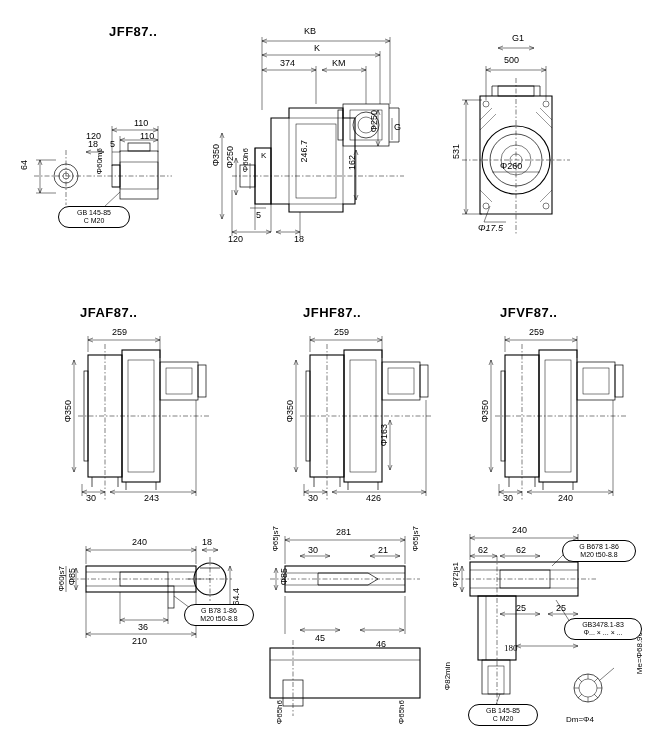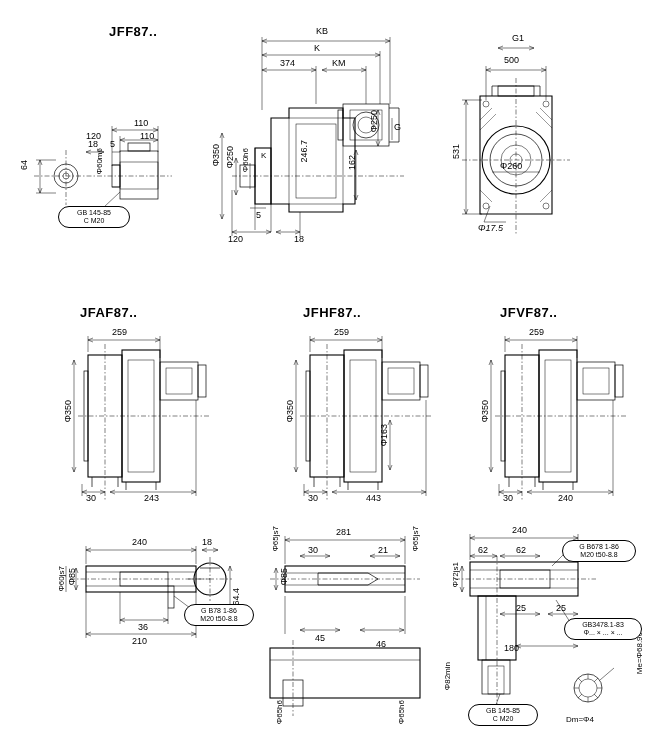--- a/index.html
+++ b/index.html
@@ -375,21 +375,21 @@
   <div class="lbl" style="left:140px;top:132px;">110</div>
   <div class="lbl" style="left:88px;top:140px;">18</div>
   <div class="lbl" style="left:110px;top:140px;">5</div>
   <div class="lbl vert" style="left:20px;top:160px;">64</div>
   <div class="lbl sm vert" style="left:96px;top:148px;">Φ60m6</div>
   <div class="callout" style="left:58px;top:206px;width:64px;">
     <span style="white-space:pre-line;">GB 145-85
 C M20</span>
   </div>
 
-  <div class="lbl" style="left:316px;top:27px;">KB</div>
+  <div class="lbl" style="left:304px;top:27px;">KB</div>
   <div class="lbl" style="left:314px;top:44px;">K</div>
   <div class="lbl" style="left:280px;top:59px;">374</div>
   <div class="lbl" style="left:332px;top:59px;">KM</div>
   <div class="lbl vert" style="left:212px;top:144px;">Φ350</div>
   <div class="lbl vert" style="left:226px;top:146px;">Φ250</div>
   <div class="lbl sm vert" style="left:242px;top:148px;">Φ60h6</div>
   <div class="lbl vert" style="left:300px;top:140px;">246.7</div>
   <div class="lbl vert" style="left:370px;top:110px;">Φ250</div>
   <div class="lbl" style="left:394px;top:123px;">G</div>
   <div class="lbl vert" style="left:348px;top:155px;">162</div>
@@ -406,21 +406,21 @@
 
   <div class="lbl" style="left:112px;top:328px;">259</div>
   <div class="lbl vert" style="left:64px;top:400px;">Φ350</div>
   <div class="lbl" style="left:86px;top:494px;">30</div>
   <div class="lbl" style="left:144px;top:494px;">243</div>
 
   <div class="lbl" style="left:334px;top:328px;">259</div>
   <div class="lbl vert" style="left:286px;top:400px;">Φ350</div>
   <div class="lbl vert" style="left:380px;top:424px;">Φ163</div>
   <div class="lbl" style="left:308px;top:494px;">30</div>
-  <div class="lbl" style="left:366px;top:494px;">443</div>
+  <div class="lbl" style="left:366px;top:494px;">426</div>
 
   <div class="lbl" style="left:529px;top:328px;">259</div>
   <div class="lbl vert" style="left:481px;top:400px;">Φ350</div>
   <div class="lbl" style="left:503px;top:494px;">30</div>
   <div class="lbl" style="left:558px;top:494px;">240</div>
 
   <div class="lbl" style="left:132px;top:538px;">240</div>
   <div class="lbl" style="left:202px;top:538px;">18</div>
   <div class="lbl vert" style="left:68px;top:568px;">Φ85</div>
   <div class="lbl sm vert" style="left:58px;top:566px;">Φ60js7</div>
@@ -443,21 +443,21 @@
   <div class="lbl sm vert" style="left:276px;top:700px;">Φ65h6</div>
   <div class="lbl sm vert" style="left:398px;top:700px;">Φ65h6</div>
 
   <div class="lbl" style="left:512px;top:526px;">240</div>
   <div class="lbl" style="left:478px;top:546px;">62</div>
   <div class="lbl" style="left:516px;top:546px;">62</div>
   <div class="lbl sm vert" style="left:452px;top:562px;">Φ72js1</div>
   <div class="lbl" style="left:516px;top:604px;">25</div>
   <div class="lbl" style="left:556px;top:604px;">25</div>
   <div class="lbl sm vert" style="left:444px;top:662px;">Φ82min</div>
-  <div class="lbl" style="left:504px;top:644px;">180</div>
+  <div class="lbl" style="left:504px;top:644px;font-family:Liberation Serif, serif;">180</div>
   <div class="lbl sm vert" style="left:636px;top:632px;">Me=Φ68.96</div>
   <div class="lbl sm" style="left:566px;top:716px;">Dm=Φ4</div>
 
   <div class="callout" style="left:562px;top:540px;width:66px;">
     <span style="white-space:pre-line;">G B678 1-86
 M20 t50-8.8</span>
   </div>
   <div class="callout" style="left:564px;top:618px;width:70px;">
     <span style="white-space:pre-line;">GB3478.1-83
 Φ... × ... × ...</span>

